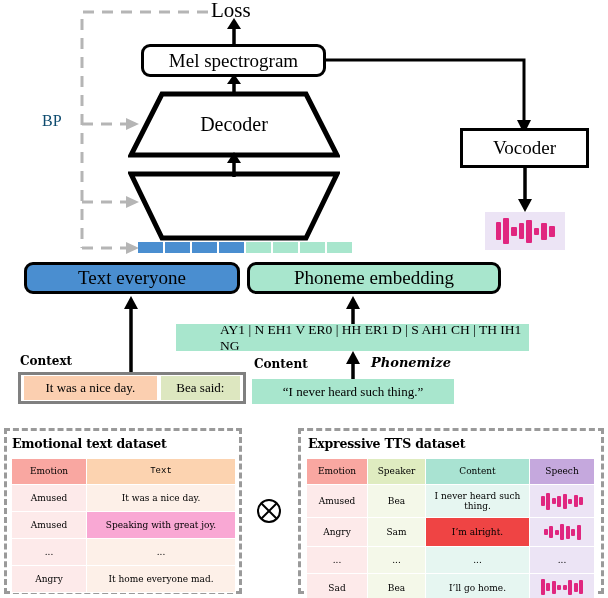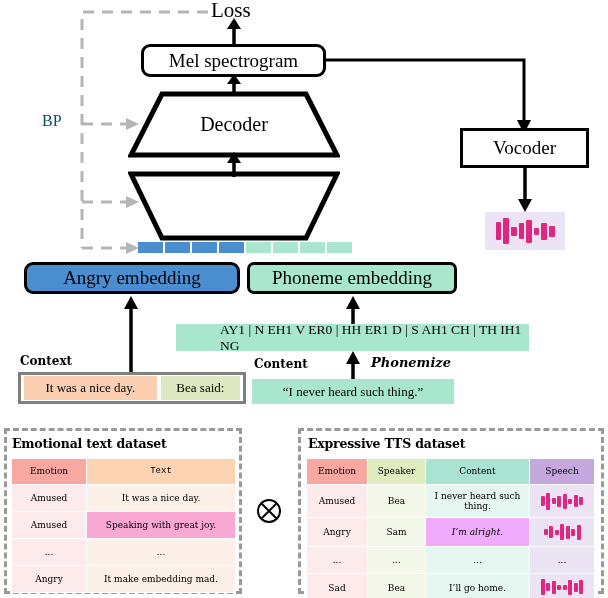--- a/index.html
+++ b/index.html
@@ -153,24 +153,24 @@
   <i style="width:6px;height:26px;"></i>
   <i style="width:6px;height:9px;"></i>
   <i style="width:5px;height:16px;"></i>
   <i style="width:6px;height:23px;"></i>
   <i style="width:5px;height:7px;"></i>
   <i style="width:6px;height:17px;"></i>
   <i style="width:6px;height:11px;"></i>
 </div>
 
 <div class="pill blue" style="left:24px;top:262px;width:216px;height:32px;">
-  <span>Angry embedding</span>
-</div>
-
-<div class="pill green" style="left:247px;top:262px;width:210px;height:32px;border-radius:7px;">
+  <span>Text everyone</span>
+</div>
+
+<div class="pill green" style="left:247px;top:262px;width:254px;height:32px;">
   <span>Phoneme embedding</span>
 </div>
 
 <svg class="abs" width="24" height="78" style="left:119px;top:296px;">
   <path d="M12,76 L12,12" stroke="#000" stroke-width="3.5" fill="none"></path>
   <polygon points="5,13 12,0 19,13" fill="#000"></polygon>
 </svg>
 
 <svg class="abs" width="24" height="32" style="left:341px;top:296px;">
   <path d="M12,30 L12,12" stroke="#000" stroke-width="3.5" fill="none"></path>
@@ -224,21 +224,21 @@
     <tr>
       <td style="background:#fdeaea;height:22px;">Amused</td>
       <td style="background:#f9a8d4;height:22px;">Speaking with great joy.</td>
     </tr>
     <tr>
       <td style="background:#fdeaea;height:22px;">...</td>
       <td style="background:#fdf0e8;height:22px;">...</td>
     </tr>
     <tr>
       <td style="background:#fdeaea;height:22px;">Angry</td>
-      <td style="background:#fdf0e8;height:22px;">It make embedding mad.</td>
+      <td style="background:#fdf0e8;height:22px;">It home everyone mad.</td>
     </tr>
   </tbody>
 </table>
 
 <svg class="opx" style="left:256px;top:498px;" viewBox="0 0 26 26">
   <circle cx="13" cy="13" r="11" fill="#fff" stroke="#000" stroke-width="2"></circle>
   <line x1="5.5" y1="5.5" x2="20.5" y2="20.5" stroke="#000" stroke-width="2"></line>
   <line x1="20.5" y1="5.5" x2="5.5" y2="20.5" stroke="#000" stroke-width="2"></line>
 </svg>
 
@@ -273,21 +273,21 @@
           <i style="width:4px;height:15px;"></i>
           <i style="width:4px;height:5px;"></i>
           <i style="width:4px;height:12px;"></i>
           <i style="width:4px;height:8px;"></i>
         </span>
       </td>
     </tr>
     <tr>
       <td style="background:#fdeaea;height:24px;">Angry</td>
       <td style="background:#f4f8e9;">Sam</td>
-      <td style="background:#f0abfc;font-style:italic;">I’m alright.</td>
+      <td style="background:#ef4444;">I’m alright.</td>
       <td style="background:#ece4f5;">
         <span class="wave" style="position:relative;display:inline-flex;width:100%;height:18px;background:transparent;gap:1.5px;">
           <i style="width:4px;height:6px;"></i>
           <i style="width:4px;height:12px;"></i>
           <i style="width:4px;height:5px;"></i>
           <i style="width:4px;height:16px;"></i>
           <i style="width:4px;height:13px;"></i>
           <i style="width:4px;height:7px;"></i>
           <i style="width:4px;height:15px;"></i>
         </span>

